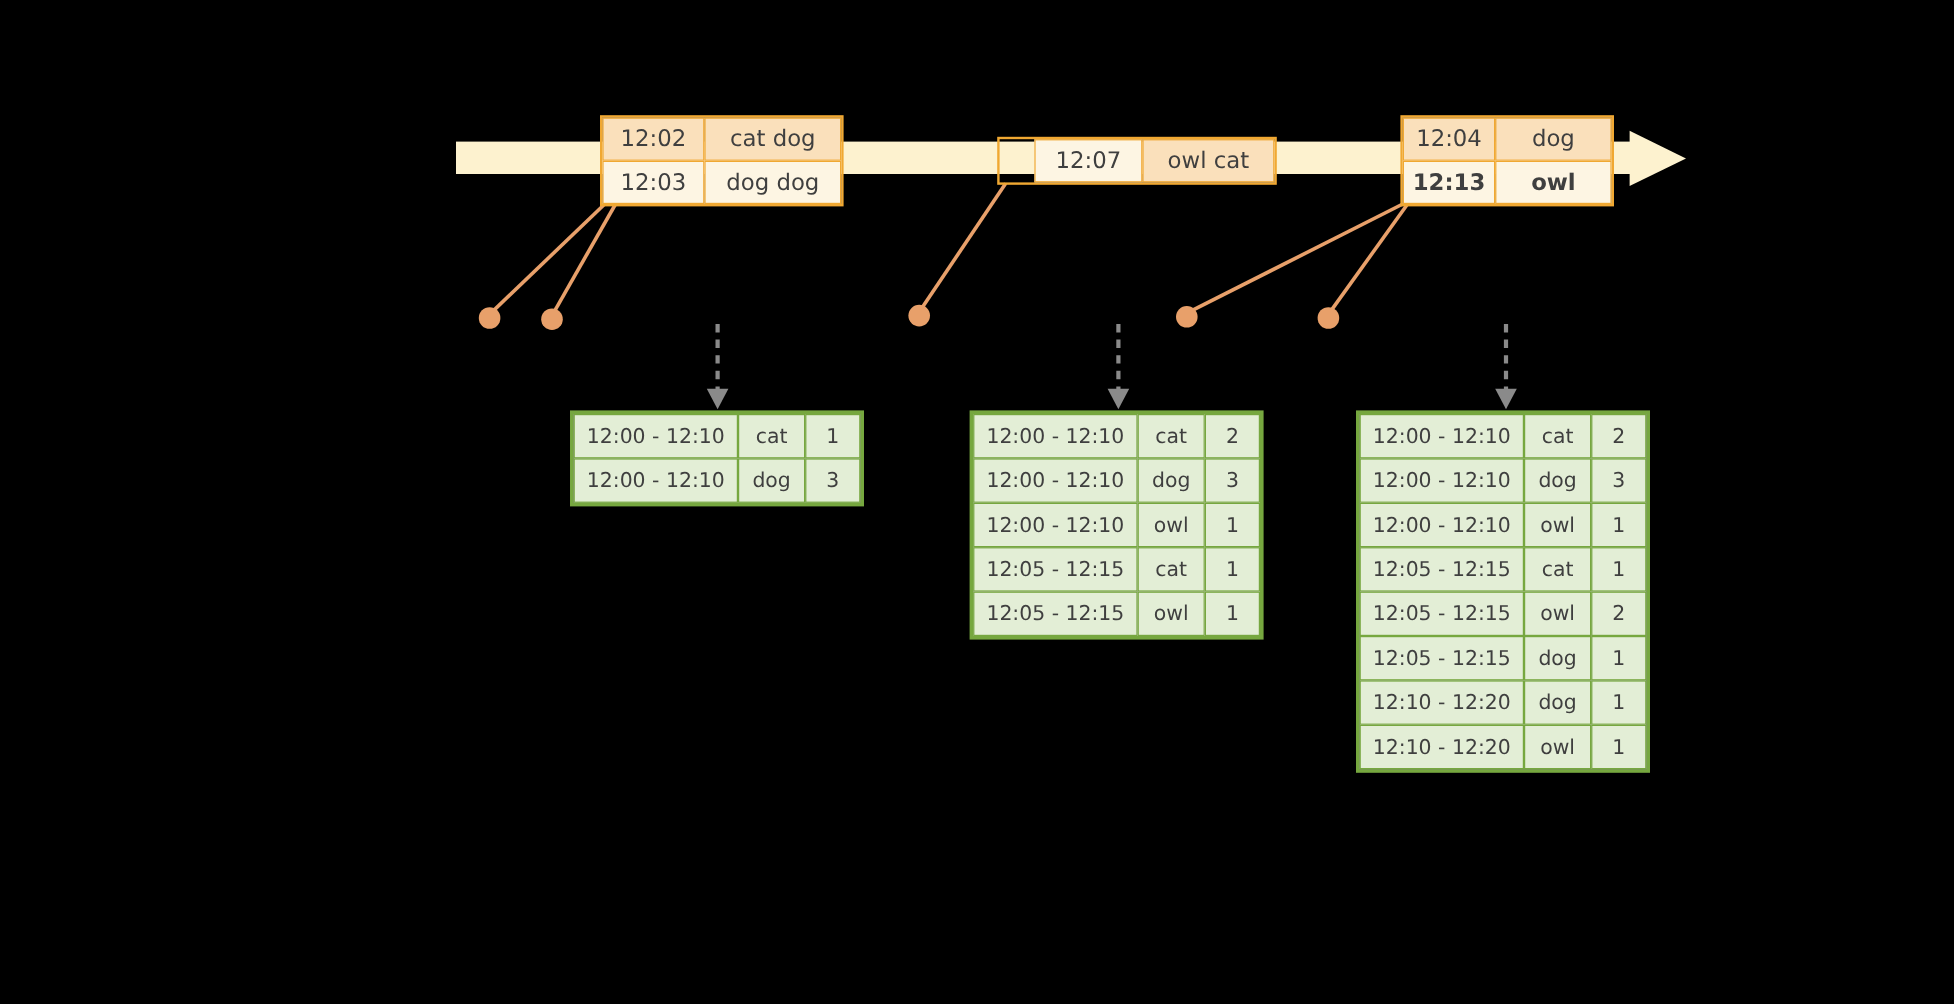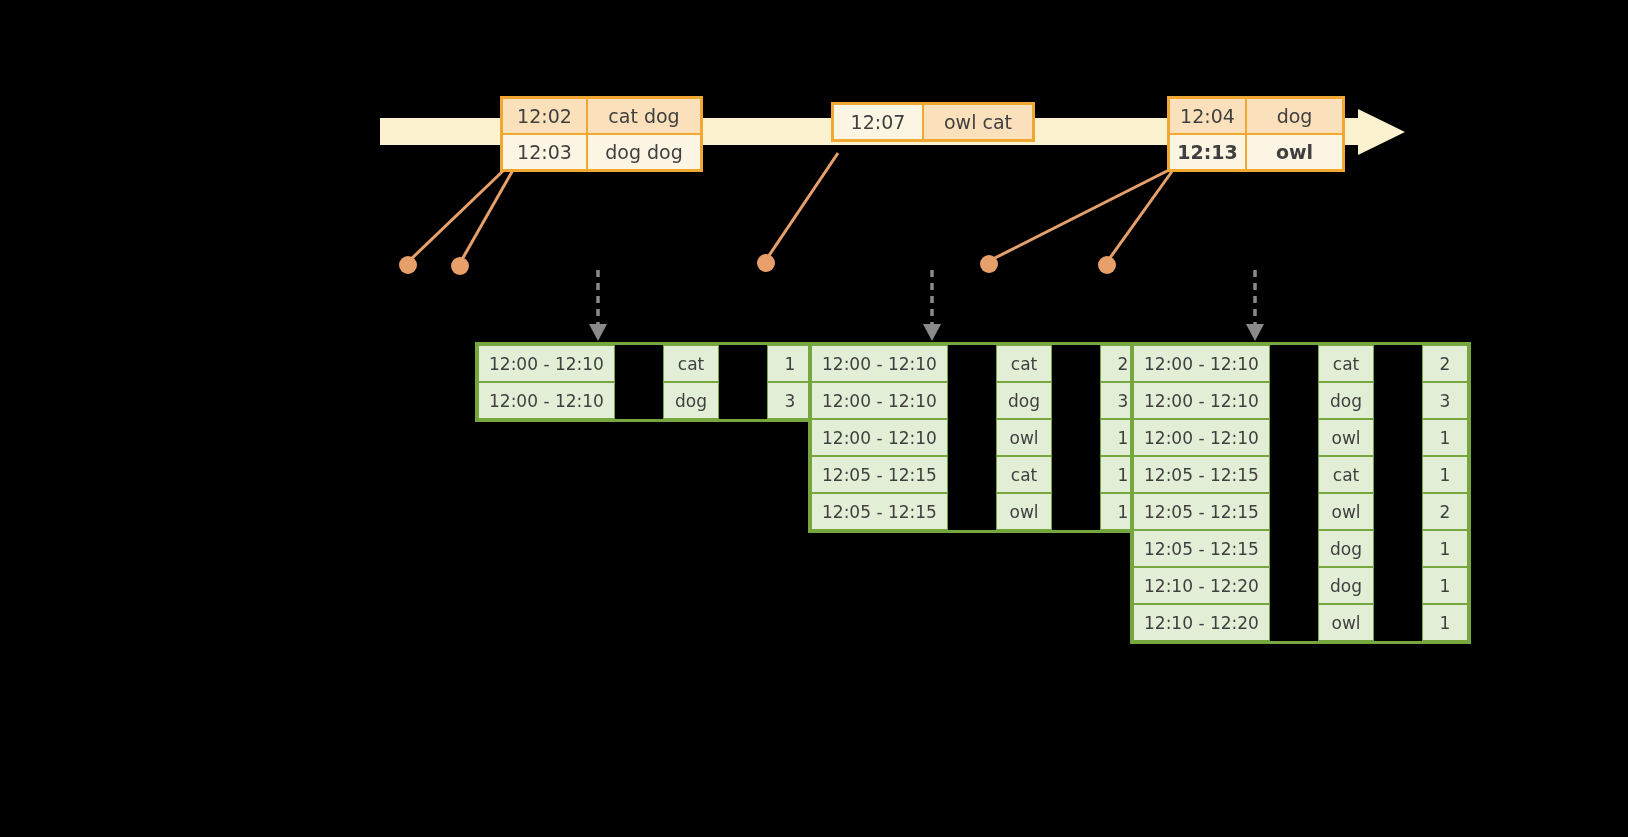--- a/index.html
+++ b/index.html
@@ -38,21 +38,21 @@
   
   .event-table{position:absolute;border:2px solid var(--event-border);}
   .ev-row{display:grid;}
   .ev-cell{height:36px;display:flex;align-items:center;justify-content:center;
     border:1px solid var(--event-border);font-size:19px;color:var(--text);}
   .fill-dark{background:var(--event-row-dark);}
   .fill-light{background:var(--event-row-light);}
 
   
   .result-table{position:absolute;border:3px solid var(--result-border);}
-  .res-row{display:grid;grid-template-columns:137px 56px 46px;gap:48px;}
+  .res-row{display:grid;grid-template-columns:137px 56px 46px;}
   .res-cell{height:37px;display:flex;align-items:center;background:var(--result-fill);
     border:1px solid var(--result-border);font-size:17px;color:var(--text);}
   .res-window{padding-left:10px;}
   .res-word,.res-count{justify-content:center;}
 </style>
 </head>
 <body>
 
 <div class="canvas">
 
@@ -84,21 +84,21 @@
     <div class="ev-row" style="grid-template-columns:85px 114px;">
       <div class="ev-cell fill-dark">12:02</div>
       <div class="ev-cell fill-dark">cat dog</div>
     </div>
     <div class="ev-row" style="grid-template-columns:85px 114px;">
       <div class="ev-cell fill-light">12:03</div>
       <div class="ev-cell fill-light">dog dog</div>
     </div>
   </div>
 
-  <div class="event-table" style="left:831px;top:70px;">
+  <div class="event-table" style="left:831px;top:82px;padding-left:29px;">
     <div class="ev-row" style="grid-template-columns:90px 110px;">
       <div class="ev-cell fill-light">12:07</div>
       <div class="ev-cell fill-dark">owl cat</div>
     </div>
   </div>
 
   <div class="event-table" style="left:1167px;top:64px;">
     <div class="ev-row" style="grid-template-columns:77px 97px;">
       <div class="ev-cell fill-dark">12:04</div>
       <div class="ev-cell fill-dark">dog</div>

